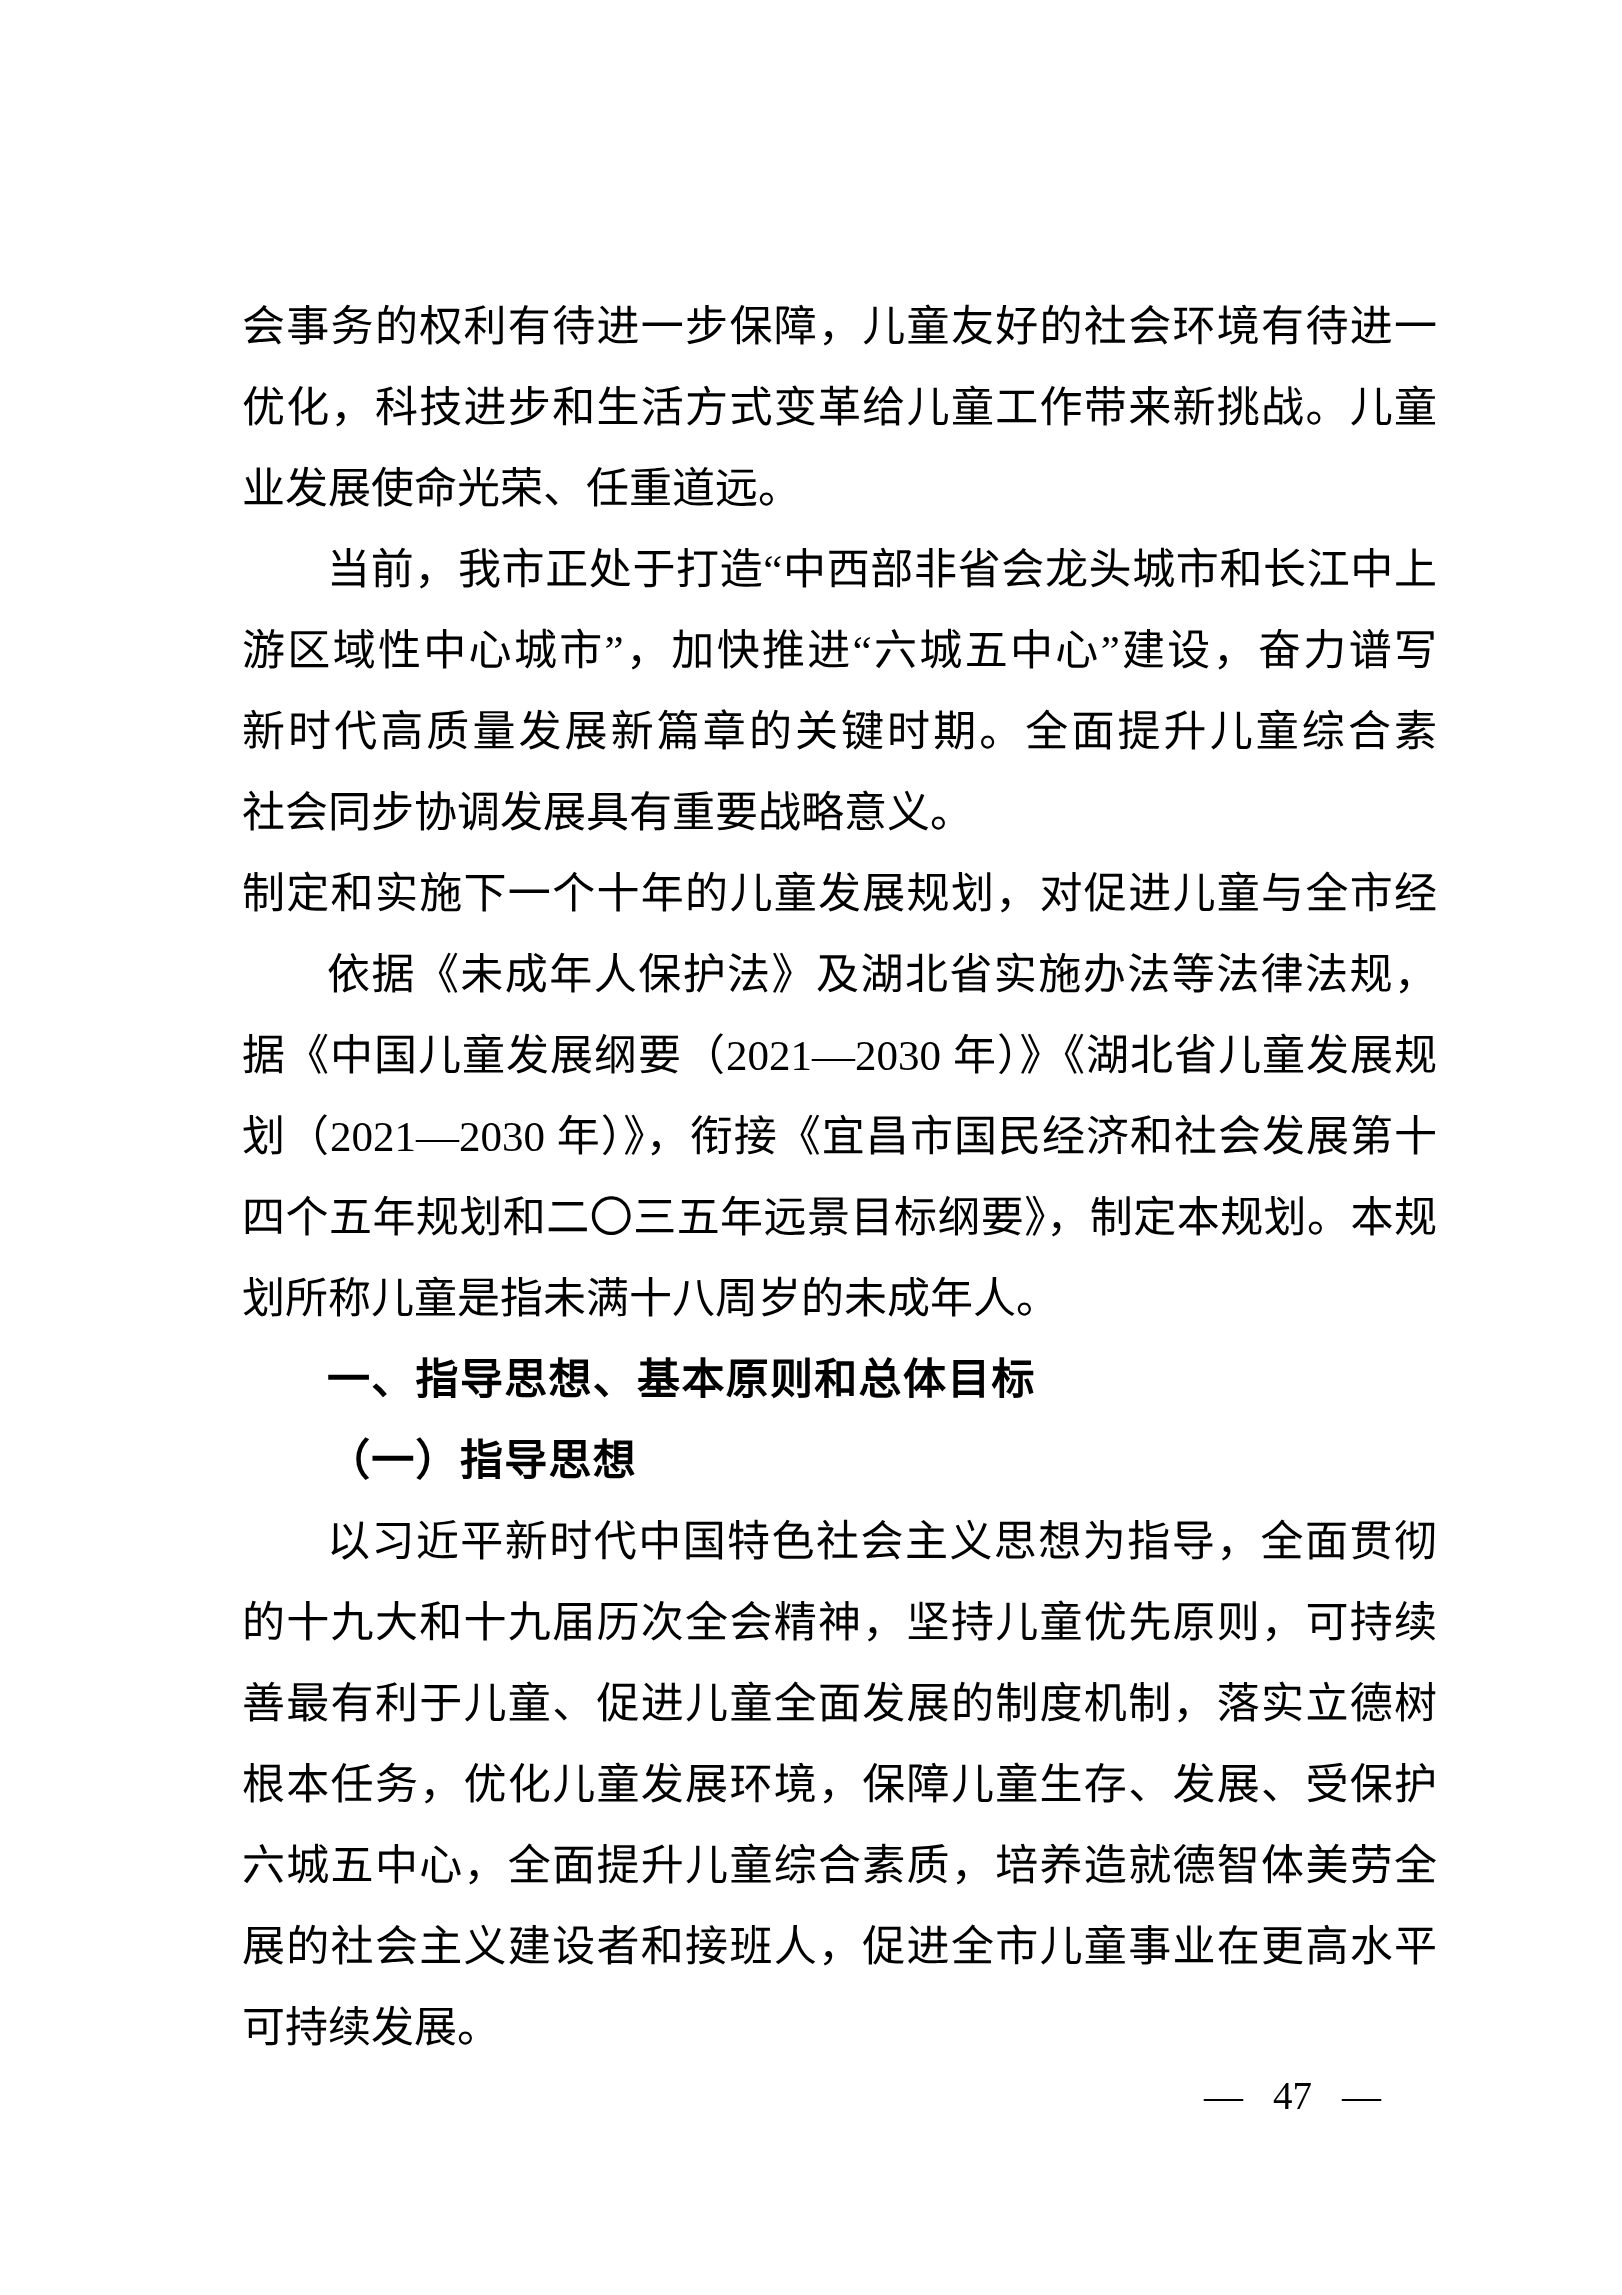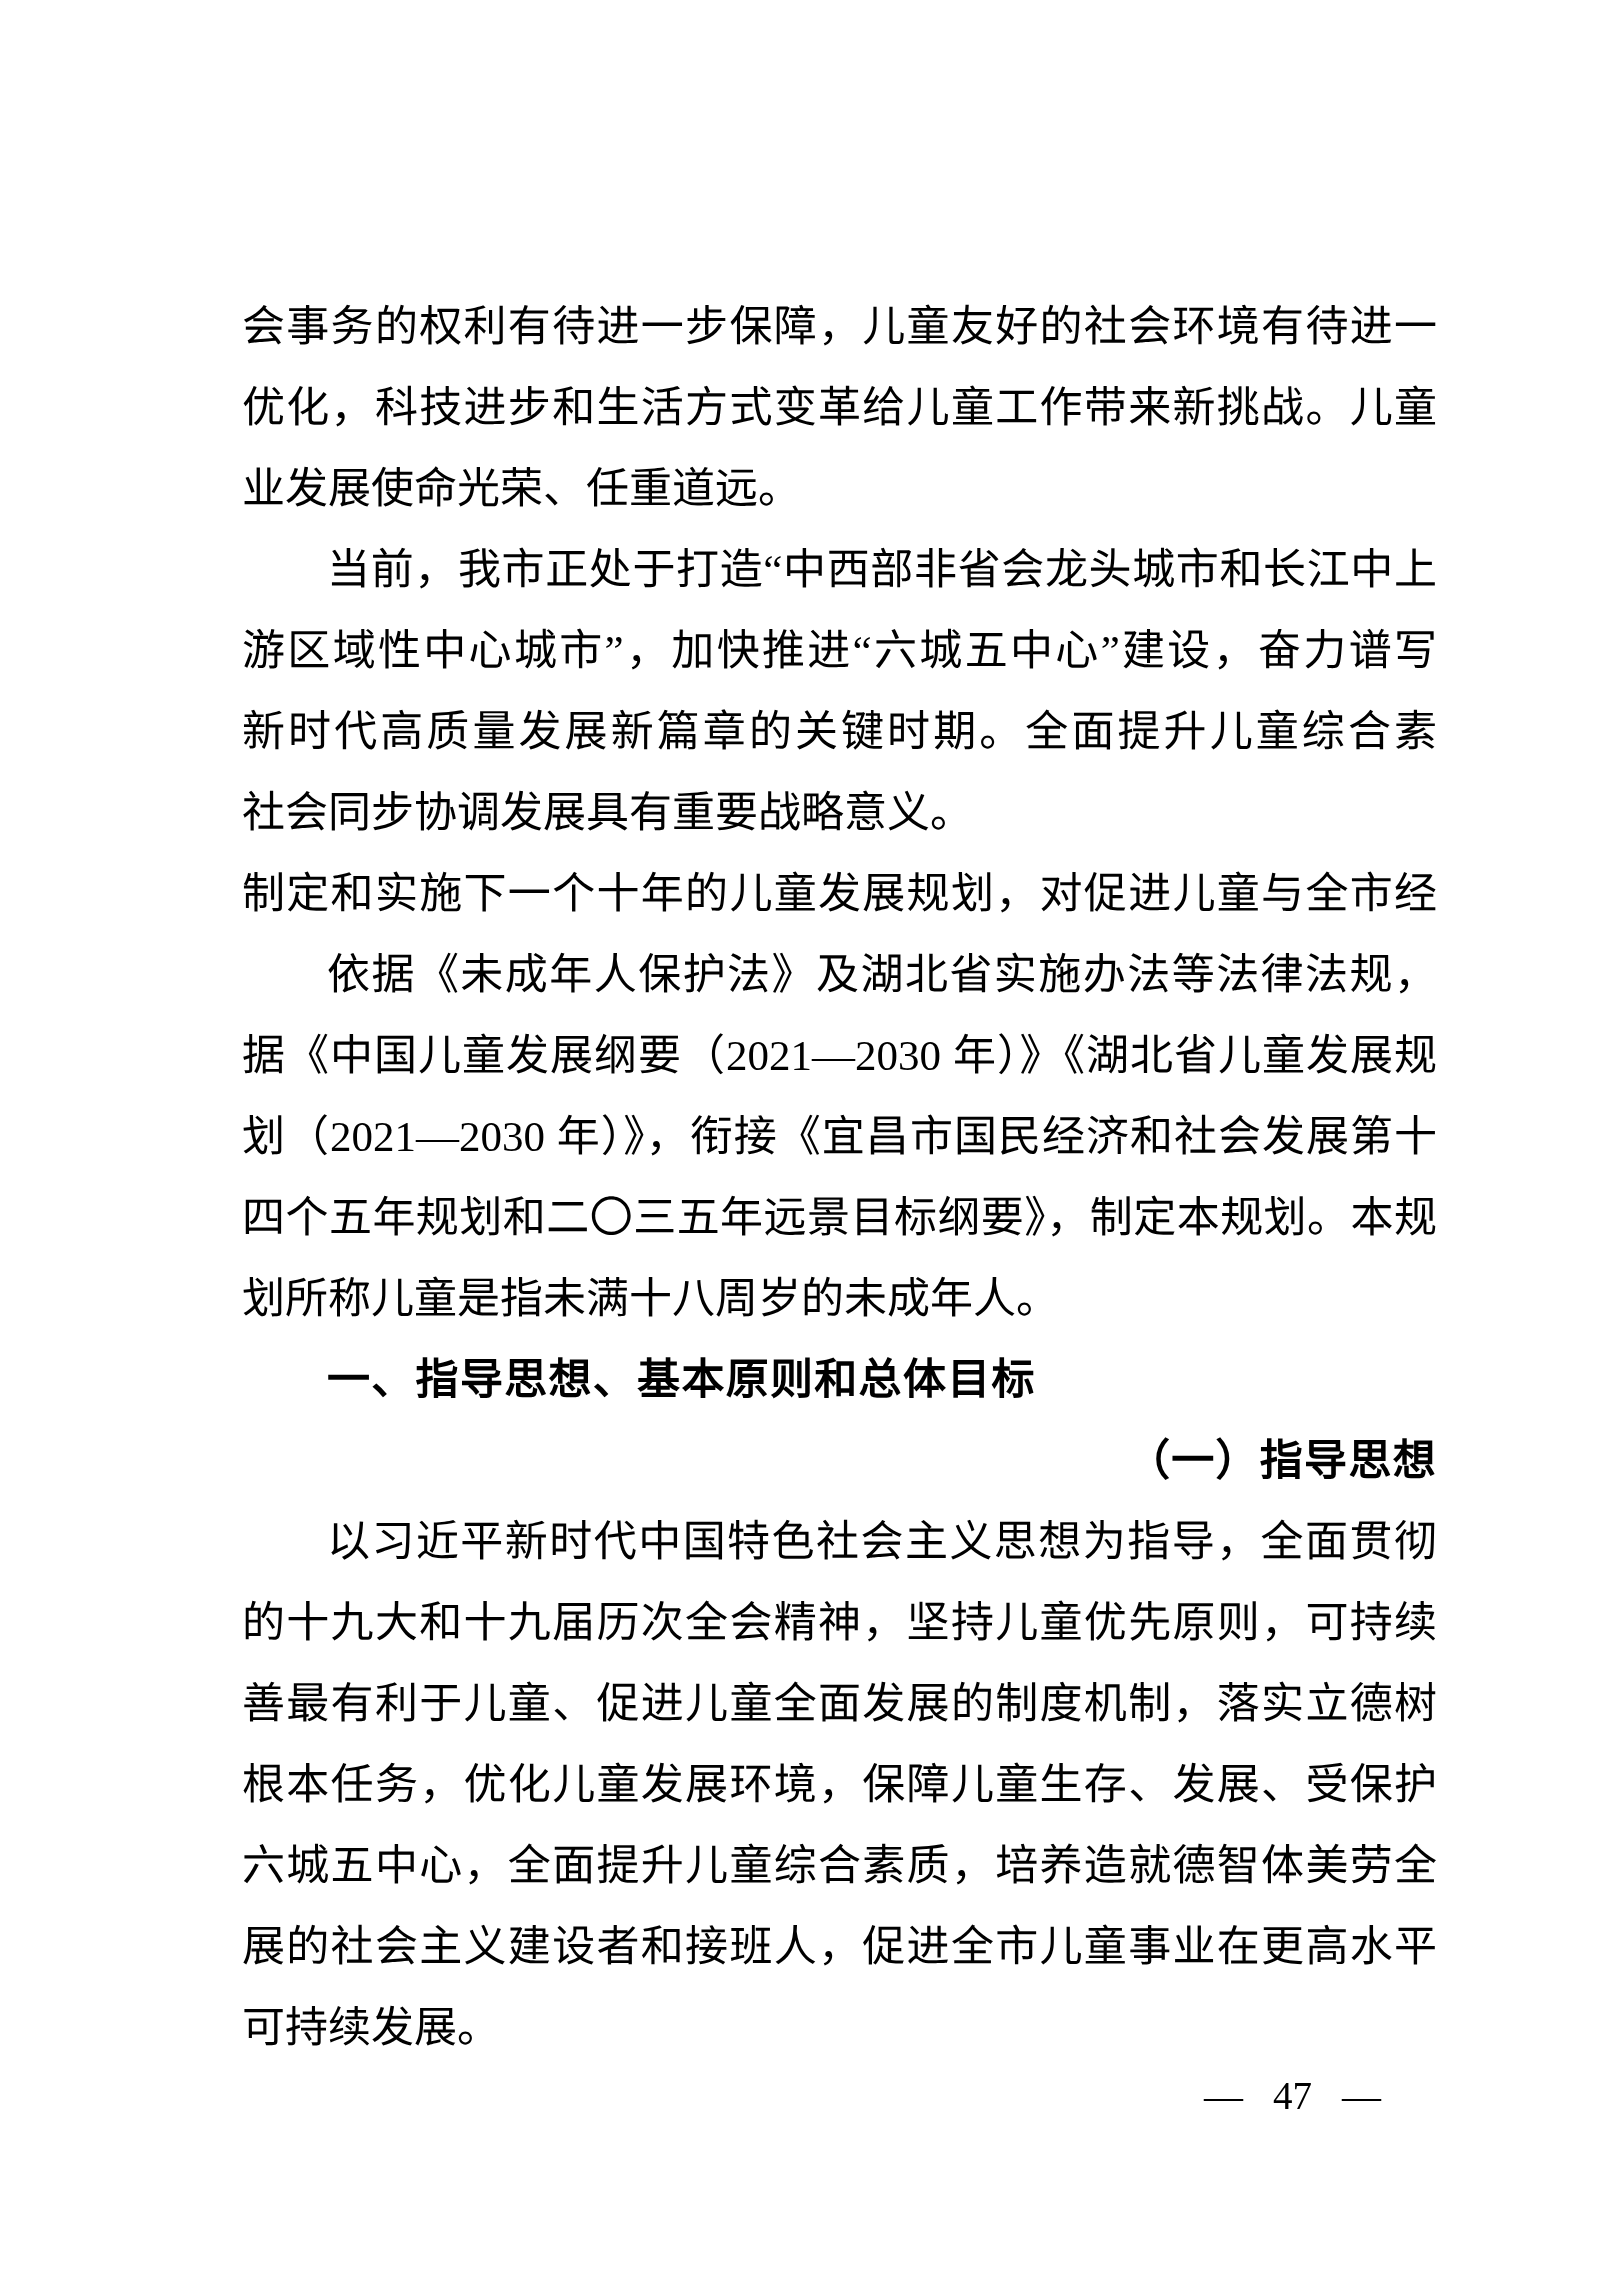--- a/index.html
+++ b/index.html
@@ -45,21 +45,20 @@
   .line.heading {
     font-family: "Liberation Sans", "DejaVu Sans", sans-serif;
     font-weight: 700;
     letter-spacing: 1.3px;
   }
   
   .line.subheading {
     font-family: "Liberation Serif", "DejaVu Serif", serif;
     font-weight: 700;
     letter-spacing: 1.3px;
-    text-align: right;
   }
   
   .footer {
     position: absolute;
     top: 2076px;
     right: 242px;
     display: flex;
     align-items: center;
     gap: 30px;
     font-family: "Liberation Serif", "DejaVu Serif", serif;

